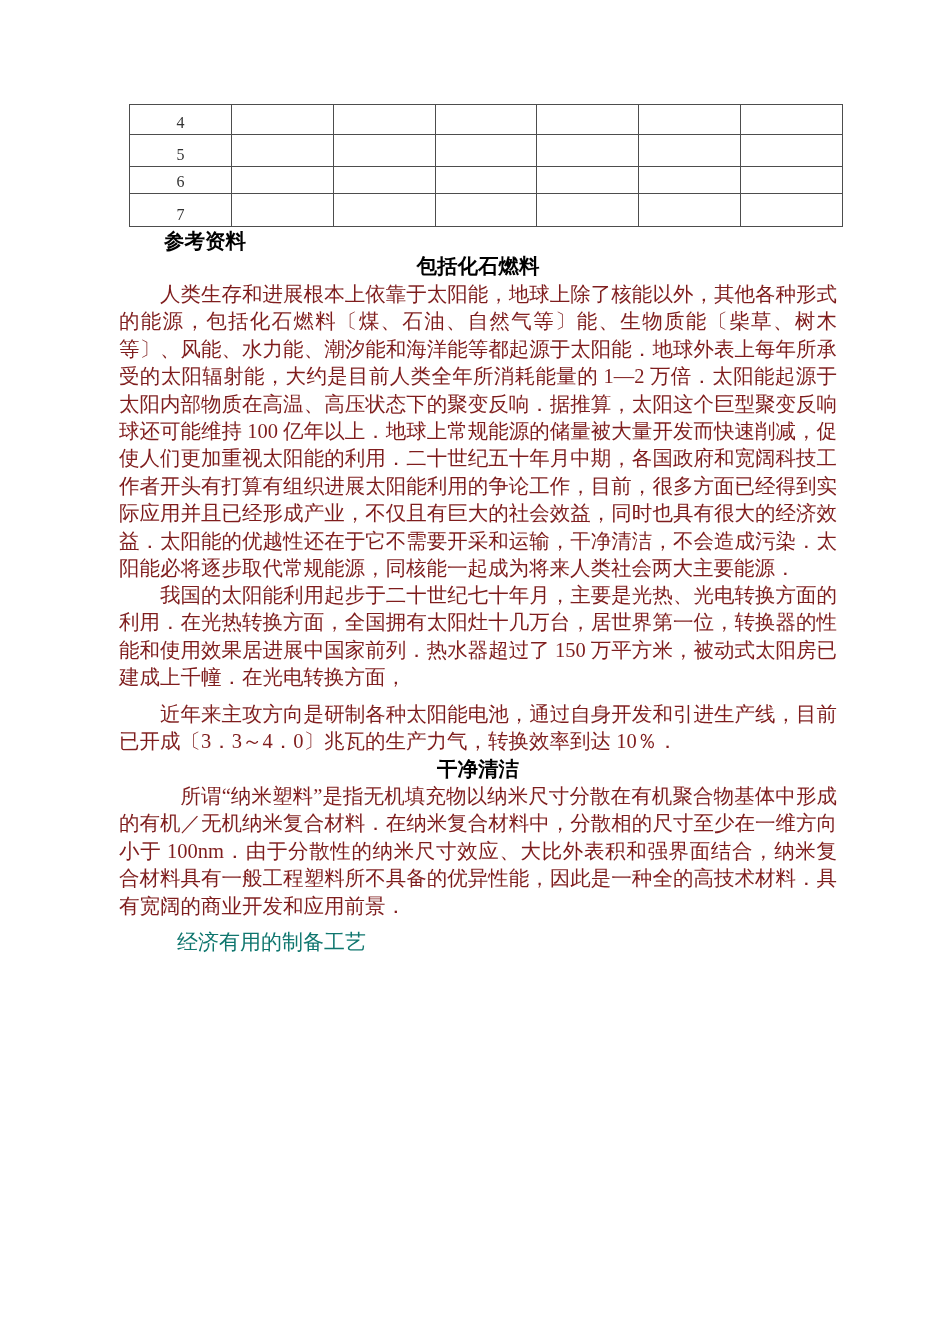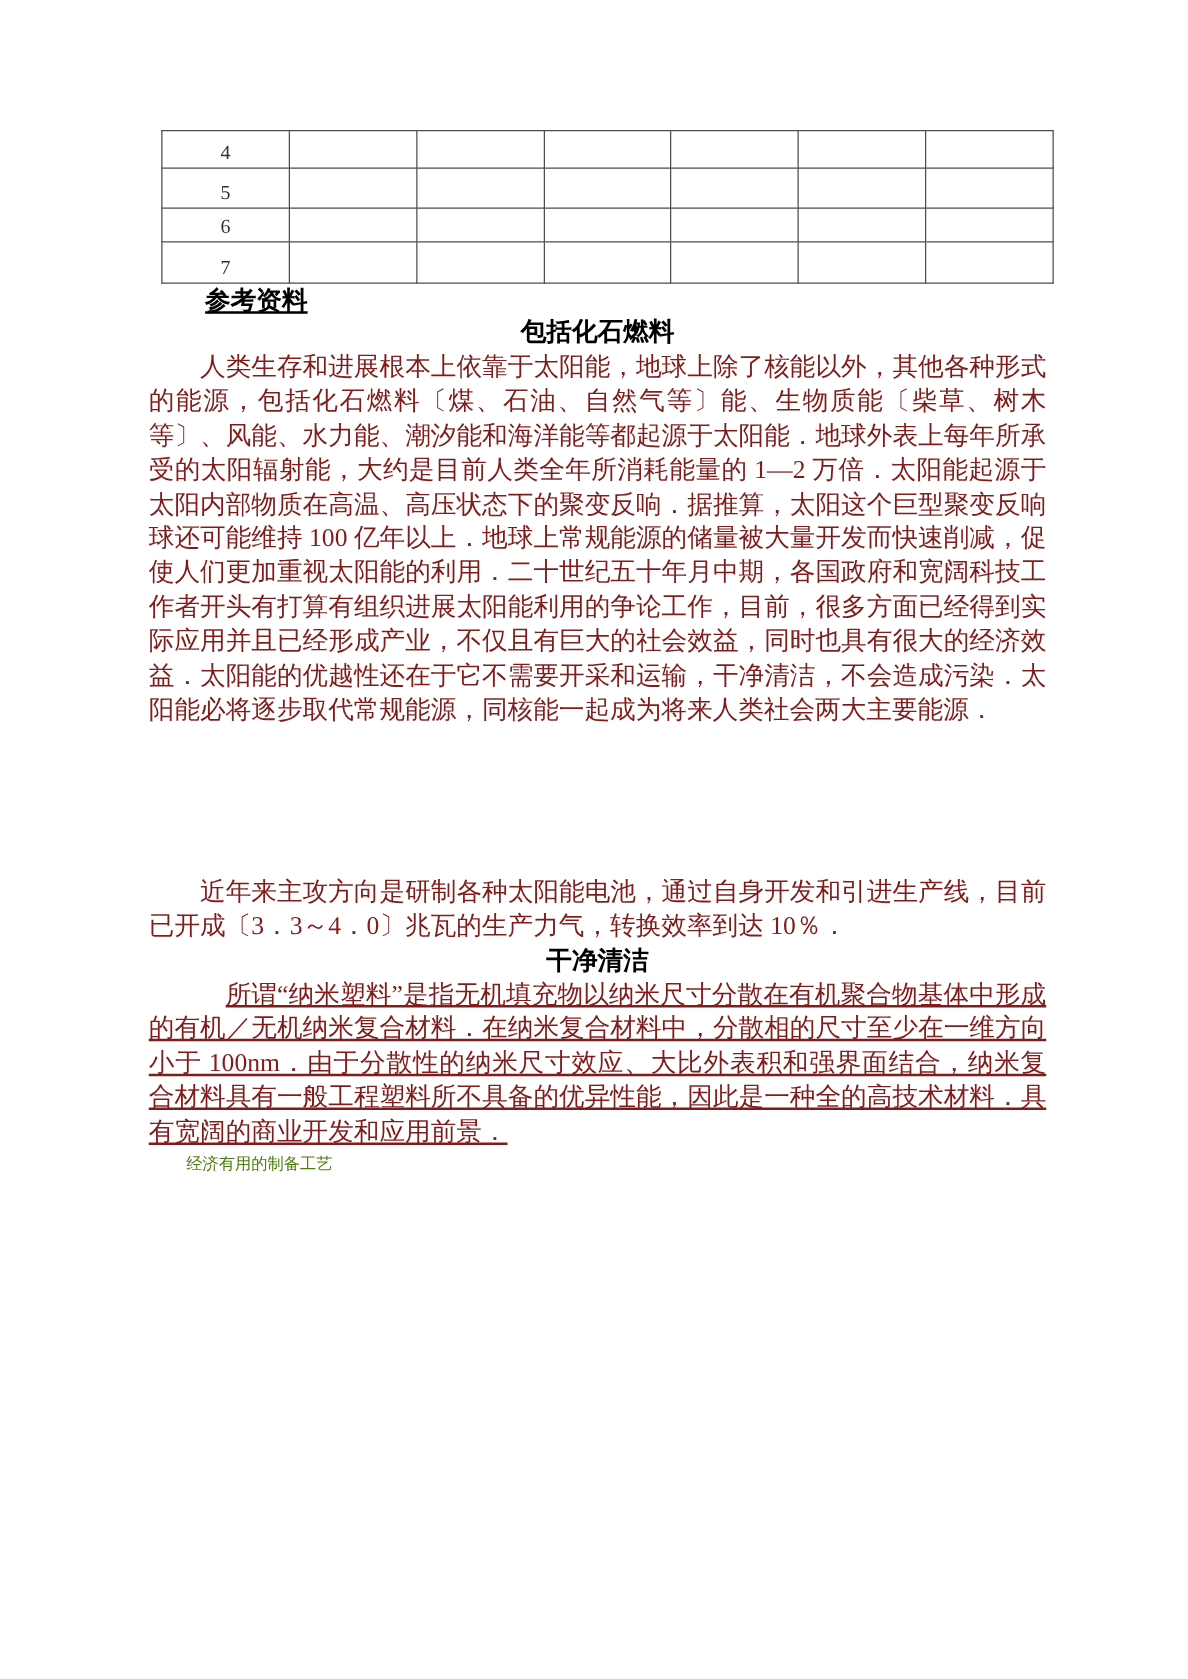--- a/index.html
+++ b/index.html
@@ -64,41 +64,41 @@
     font-size: 20.5px;
     line-height: 27.4px;
     text-align: justify;
     text-justify: inter-ideograph;
     letter-spacing: 0px;
     color: #7f1d1d;
     margin: 0;
     word-break: break-all;
   }
   .para.indent2 { text-indent: 2em; }
-  .para.indent3 { text-indent: 3em; text-decoration: underline; }
+  .para.indent3 { text-indent: 3em; }
 
   .heading-bold {
     font-size: 20.5px;
     line-height: 27.4px;
     font-weight: bold;
     color: #000000;
     margin: 0;
   }
   .heading-center {
     text-align: center;
   }
   .heading-left-indent {
     text-indent: 2.2em;
   }
 
   .plain-line {
-    font-size: 13px;
+    font-size: 21px;
     line-height: 27.4px;
-    color: #4d7c0f;
-    margin: 4px;
+    color: #0f766e;
+    margin: 16px;
     text-indent: 2em;
   }
 
   .mono-small {
     font-family: "Liberation Mono", "DejaVu Sans Mono", monospace;
     font-size: 16px;
   }
 </style>
 </head>
 <body>
@@ -141,32 +141,35 @@
           <td></td>
           <td></td>
           <td></td>
           <td></td>
           <td></td>
         </tr>
       </tbody>
     </table>
   </div>
 
-  <div class="block" style="top: 228px; text-decoration: underline;">
+  <div class="block" style="top: 228px;">
     <div class="heading-bold heading-left-indent">参考资料</div>
   </div>
 
   <div class="block" style="top: 253px;">
     <div class="heading-bold heading-center">包括化石燃料</div>
   </div>
 
   <div class="block" style="top: 281px;">
     <p class="para indent2">人类生存和进展根本上依靠于太阳能，地球上除了核能以外，其他各种形式的能源，包括化石燃料〔煤、石油、自然气等〕能、生物质能〔柴草、树木等〕、风能、水力能、潮汐能和海洋能等都起源于太阳能．地球外表上每年所承受的太阳辐射能，大约是目前人类全年所消耗能量的 1—2 万倍．太阳能起源于太阳内部物质在高温、高压状态下的聚变反响．据推算，太阳这个巨型聚变反响球还可能维持 100 亿年以上．地球上常规能源的储量被大量开发而快速削减，促使人们更加重视太阳能的利用．二十世纪五十年月中期，各国政府和宽阔科技工作者开头有打算有组织进展太阳能利用的争论工作，目前，很多方面已经得到实际应用并且已经形成产业，不仅且有巨大的社会效益，同时也具有很大的经济效益．太阳能的优越性还在于它不需要开采和运输，干净清洁，不会造成污染．太阳能必将逐步取代常规能源，同核能一起成为将来人类社会两大主要能源．</p>
   </div>
 
+  <div class="block" style="top: 582px;">
+    <p class="para indent2">我国的太阳能利用起步于二十世纪七十年月，主要是光热、光电转换方面的利用．在光热转换方面，全国拥有太阳灶十几万台，居世界第一位，转换器的性能和使用效果居进展中国家前列．热水器超过了 150 万平方米，被动式太阳房已建成上千幢．在光电转换方面，</p>
+  </div>
 
   <div class="block" style="top: 701px;">
     <p class="para indent2">近年来主攻方向是研制各种太阳能电池，通过自身开发和引进生产线，目前已开成〔3．3～4．0〕兆瓦的生产力气，转换效率到达 10％．</p>
   </div>
 
   <div class="block" style="top: 756px;">
     <div class="heading-bold heading-center">干净清洁</div>
   </div>
 
   <div class="block" style="top: 783px;">

